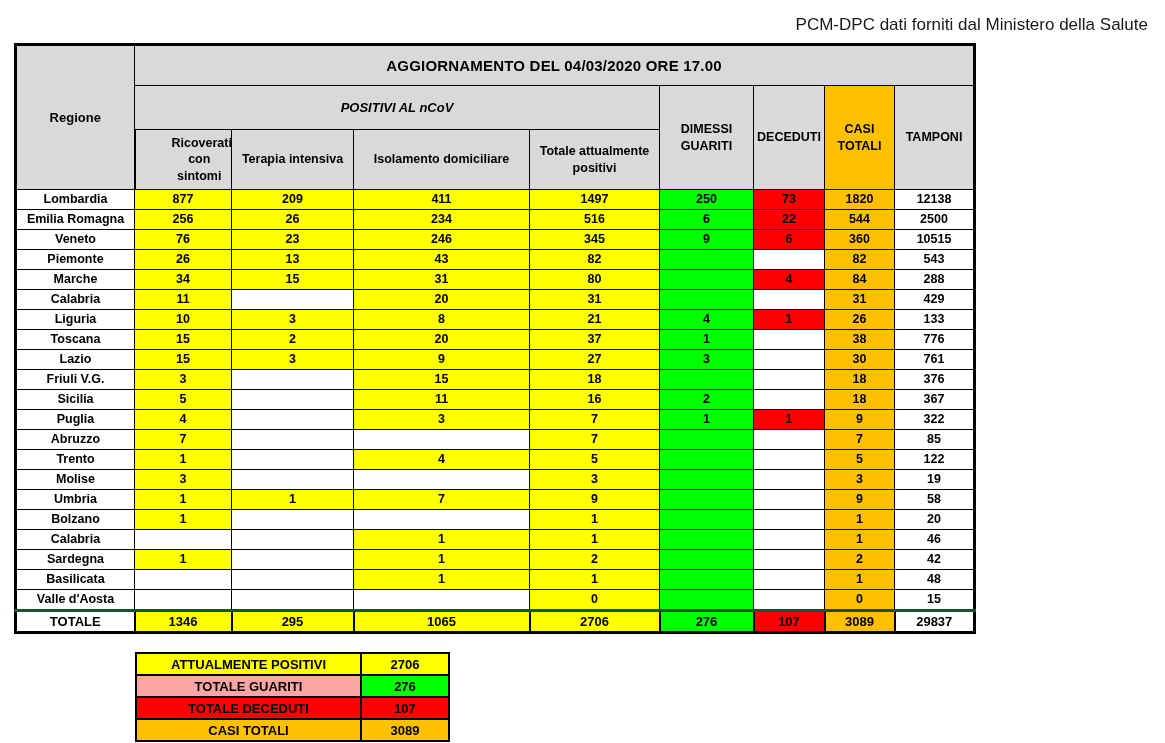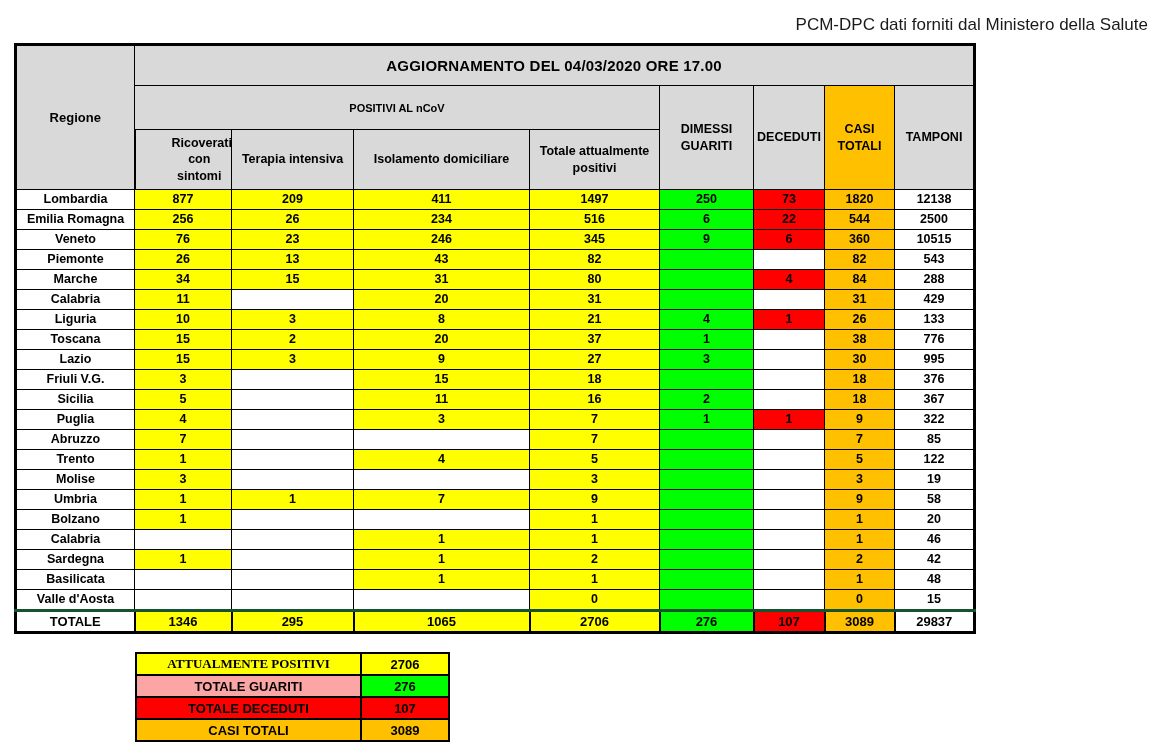--- a/index.html
+++ b/index.html
@@ -37,21 +37,21 @@
   }
   .main-table thead th { background: var(--grey, #D9D9D9); }
   .th-title {
     height: 41px;
     font-size: 15px;
     border-bottom: 2px solid #000;
     border-left: 2px solid #000;
     letter-spacing: 0.2px;
   }
   .th-regione { font-size: 13px; border-right: 2px solid #000; }
-  .th-group  { height: 44px; font-size: 11px; border-left: 2px solid #000; }
+  .th-group  { height: 44px; font-size: 13px; border-left: 2px solid #000; font-style: italic; }
   .th-sub    { height: 60px; font-size: 12.5px; line-height: 1.3; padding: 0 4px; }
   .th-sub:first-child { border-left: 2px solid #000; padding-left: 36px; }
   .th-outer  { font-size: 12.5px; line-height: 1.3; }
   .th-dimessi { border-left: 2px solid #000; }
   .th-casi { background: var(--orange, #FFC000) !important; }
 
   .main-table td {
     height: 19.6px;
     font-size: 12.5px;
     line-height: 19px;
@@ -218,21 +218,21 @@
       </tr>
       <tr>
         <td class="bg-white">Lazio</td>
         <td class="bg-yellow col-ricoverati">15</td>
         <td class="bg-yellow">3</td>
         <td class="bg-yellow">9</td>
         <td class="bg-yellow">27</td>
         <td class="bg-green col-dimessi">3</td>
         <td class="bg-white"></td>
         <td class="bg-orange">30</td>
-        <td class="bg-white">995</td>
+        <td class="bg-white">761</td>
       </tr>
       <tr>
         <td class="bg-white">Friuli V.G.</td>
         <td class="bg-yellow col-ricoverati">3</td>
         <td class="bg-white"></td>
         <td class="bg-yellow">15</td>
         <td class="bg-yellow">18</td>
         <td class="bg-green col-dimessi"></td>
         <td class="bg-white"></td>
         <td class="bg-orange">18</td>
@@ -369,21 +369,21 @@
         <td class="bg-red">107</td>
         <td class="bg-orange">3089</td>
         <td class="bg-white">29837</td>
       </tr>
     </tbody>
 </table>
 
 <table class="summary-table">
   <tbody>
       <tr>
-        <td class="summary-label" style="background: rgb(255, 255, 0); font-family: Liberation Serif, serif;">ATTUALMENTE POSITIVI</td>
+        <td class="summary-label" style="background: rgb(255, 255, 0);">ATTUALMENTE POSITIVI</td>
         <td class="summary-value" style="background: rgb(255, 255, 0);">2706</td>
       </tr>
       <tr>
         <td class="summary-label" style="background: #fca5a5;">TOTALE GUARITI</td>
         <td class="summary-value" style="background: rgb(0, 255, 0);">276</td>
       </tr>
       <tr>
         <td class="summary-label" style="background: rgb(255, 0, 0);">TOTALE DECEDUTI</td>
         <td class="summary-value" style="background: rgb(255, 0, 0);">107</td>
       </tr>

